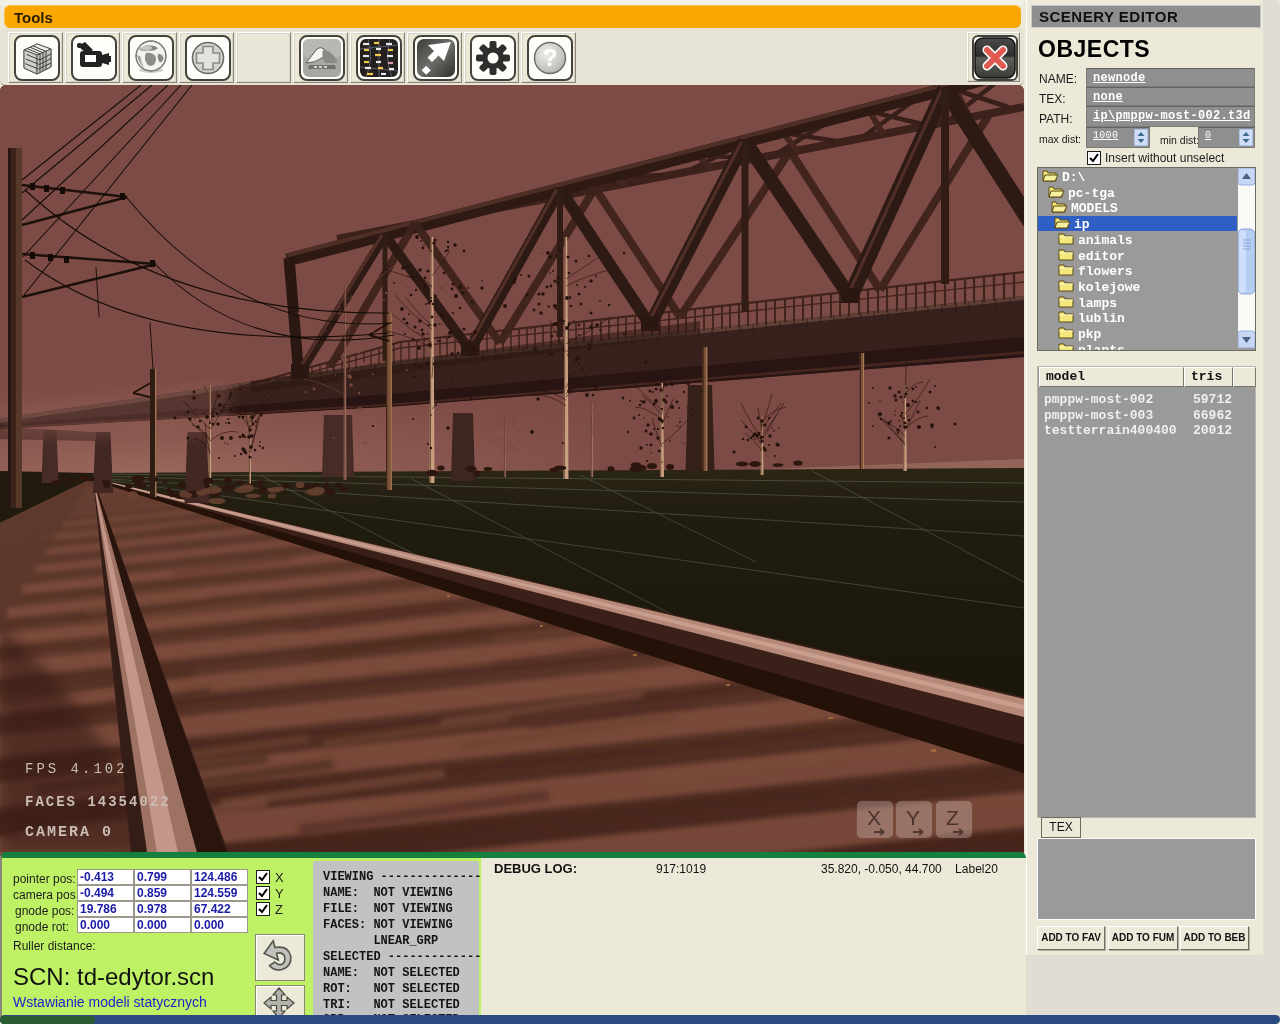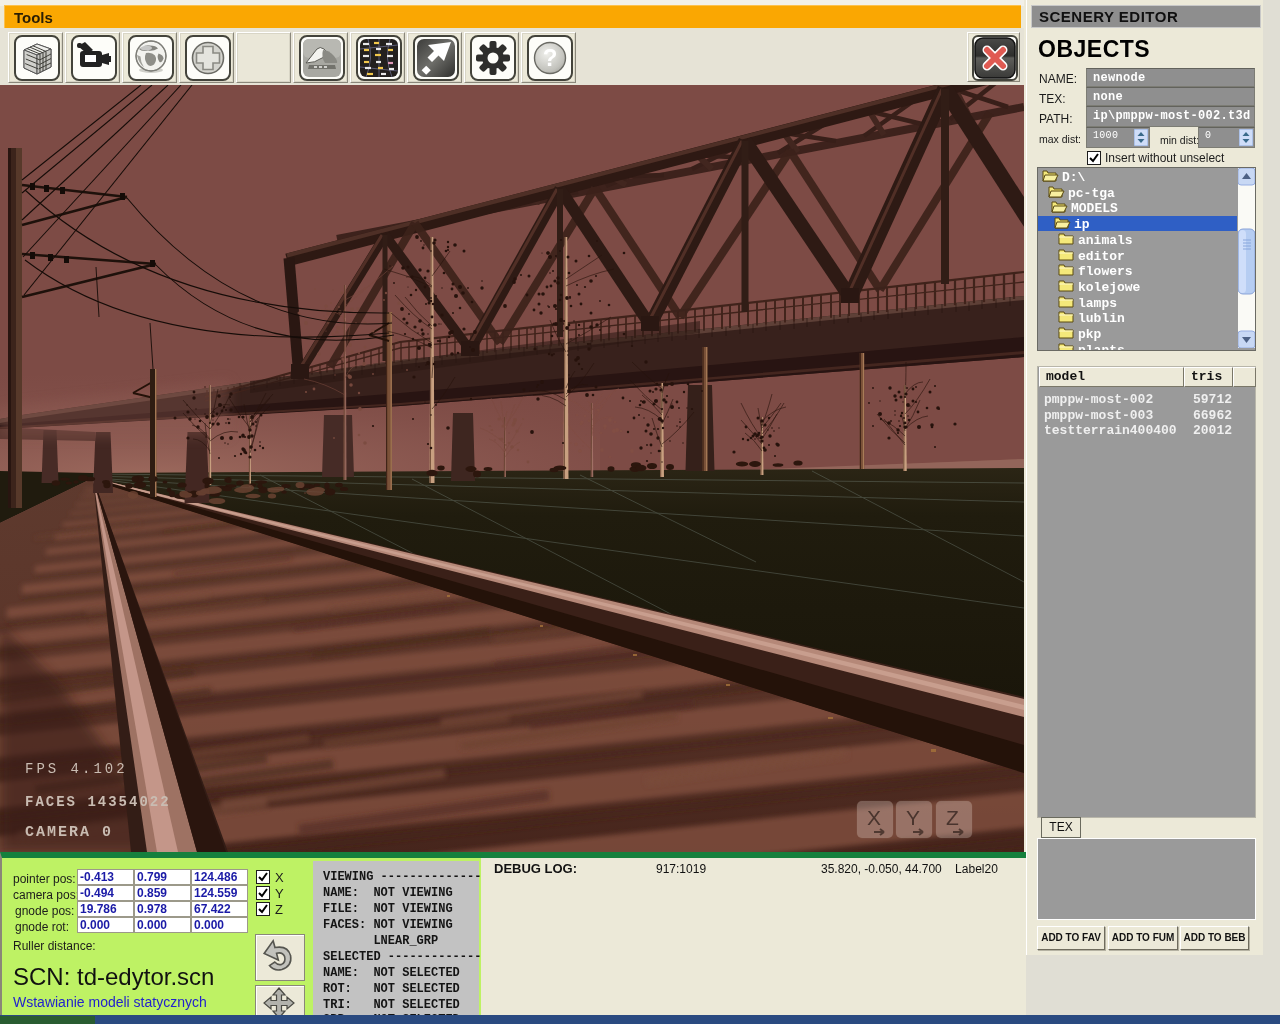--- a/index.html
+++ b/index.html
@@ -1,18 +1,18 @@
 <!DOCTYPE html>
 <html><head>
 <meta charset="utf-8">
 <style>
 html,body{margin:0;padding:0;}
 body{width:1280px;height:1024px;overflow:hidden;position:relative;
   font-family:"Liberation Sans",sans-serif;background:#ece9d8;}
-.abs{position:absolute;}
+.abs{position:absolute;border-radius:6px;}
 
 #topstrip{left:0;top:0;width:1024px;height:6px;background:#f2f0e8;}
 #titlebar{left:4px;top:5px;width:1016px;height:22px;background:#faa702;
   border-top:1px solid #fcc14d;border-left:1px solid #fcc14d;}
 #titlebar span{position:absolute;left:9px;top:3px;font-size:15px;font-weight:bold;color:#2a1e05;}
 #toolbar{left:0;top:28px;width:1024px;height:57px;background:#e6e3d6;
   border-bottom:1px solid #9a9786;}
 .tbtn{position:absolute;top:4px;width:53px;height:49px;background:#ece9d8;
   border:1px solid #fff;border-right-color:#8a877a;border-bottom-color:#8a877a;
   box-shadow:inset 0 0 0 1px #d8d5c6;}
@@ -23,21 +23,21 @@
 #rpanel{left:1026px;top:0;width:254px;height:1024px;background:#e0ded4;}
 #rpanelmain{position:absolute;left:0px;top:0px;width:236px;height:955px;background:#ece9d8;border-left:1px solid #fff;}
 #sehdr{position:absolute;left:4px;top:5px;width:228px;height:21px;background:#8e8e8e;
   border:1px solid #c8c8c8;}
 #sehdr span{position:absolute;left:7px;top:2px;font-size:15px;font-weight:bold;color:#101010;letter-spacing:0.5px;}
 #objects{position:absolute;left:11px;top:36px;font-size:23px;font-weight:bold;color:#000;letter-spacing:0.5px;}
 .flabel{position:absolute;left:12px;font-size:12px;color:#1a1a1a;}
 .gfield{position:absolute;left:59px;width:167px;background:#8f8f8f;
   border:1px solid #7c7c74;border-top-color:#62625c;color:#fff;
   font-family:"Liberation Mono",monospace;font-size:12px;font-weight:bold;letter-spacing:0.3px;}
-.gfield span{position:absolute;left:6px;top:2px;white-space:pre;}
+.gfield span{position:absolute;left:6px;top:2px;white-space:pre;text-decoration:underline;}
 
 #tree{position:absolute;left:10px;top:167px;width:217px;height:182px;background:#9a9a9a;
   border:1px solid #6a6a64;overflow:hidden;}
 .trow{position:absolute;height:15px;color:#fff;font-family:"Liberation Mono",monospace;
   font-size:13px;font-weight:bold;white-space:pre;}
 
 #mlist{position:absolute;left:10px;top:366px;width:217px;height:450px;background:#9a9a9a;border:1px solid #b8b6aa;}
 .mhdr{position:absolute;top:0px;height:18px;background:#ece9d8;border:1px solid #fff;
   border-right-color:#7a7768;border-bottom-color:#7a7768;
   font-family:"Liberation Mono",monospace;font-size:13px;font-weight:bold;color:#111;}

